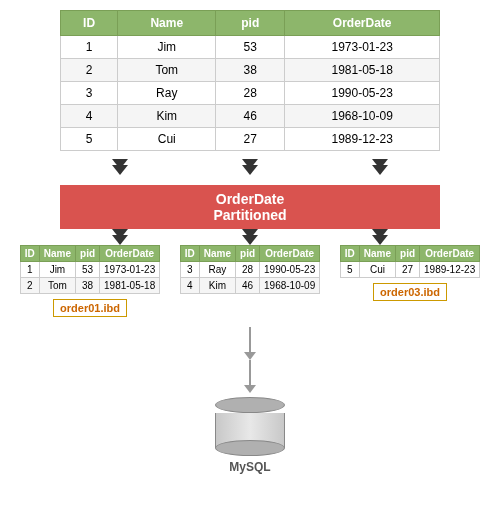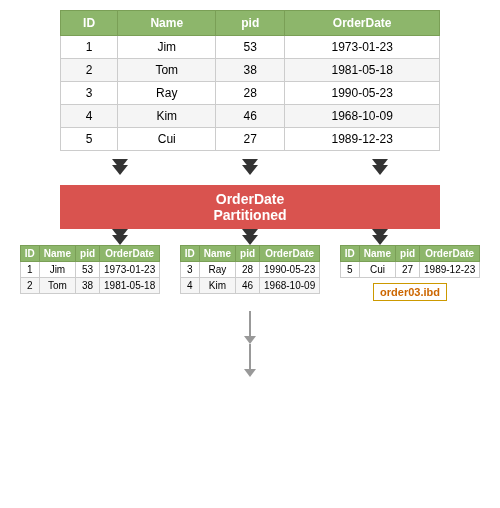--- a/index.html
+++ b/index.html
@@ -287,20 +287,21 @@
             <td>1973-01-23</td>
           </tr>
           <tr>
             <td>2</td>
             <td>Tom</td>
             <td>38</td>
             <td>1981-05-18</td>
           </tr>
         </tbody>
       </table>
+      <div class="file-label">order01.ibd</div>
     </div>
     <div class="sub-table-container">
       <table class="sub-table">
         <thead>
           <tr>
             <th>ID</th>
             <th>Name</th>
             <th>pid</th>
             <th>OrderDate</th>
           </tr>
@@ -346,13 +347,19 @@
 
 <div class="bottom-section">
   <div class="arrow-down-long">
     <div class="arrow-line-long"></div>
     <div class="arrow-head-gray"></div>
   </div>
   <div class="arrow-down-long">
     <div class="arrow-line-long"></div>
     <div class="arrow-head-gray"></div>
   </div>
+  <div class="mysql-cylinder">
+    <div class="cyl-top"></div>
+    <div class="cyl-body"></div>
+    <div class="cyl-bottom"></div>
+    <div class="mysql-label">MySQL</div>
+  </div>
 </div>
 
 </body></html>

